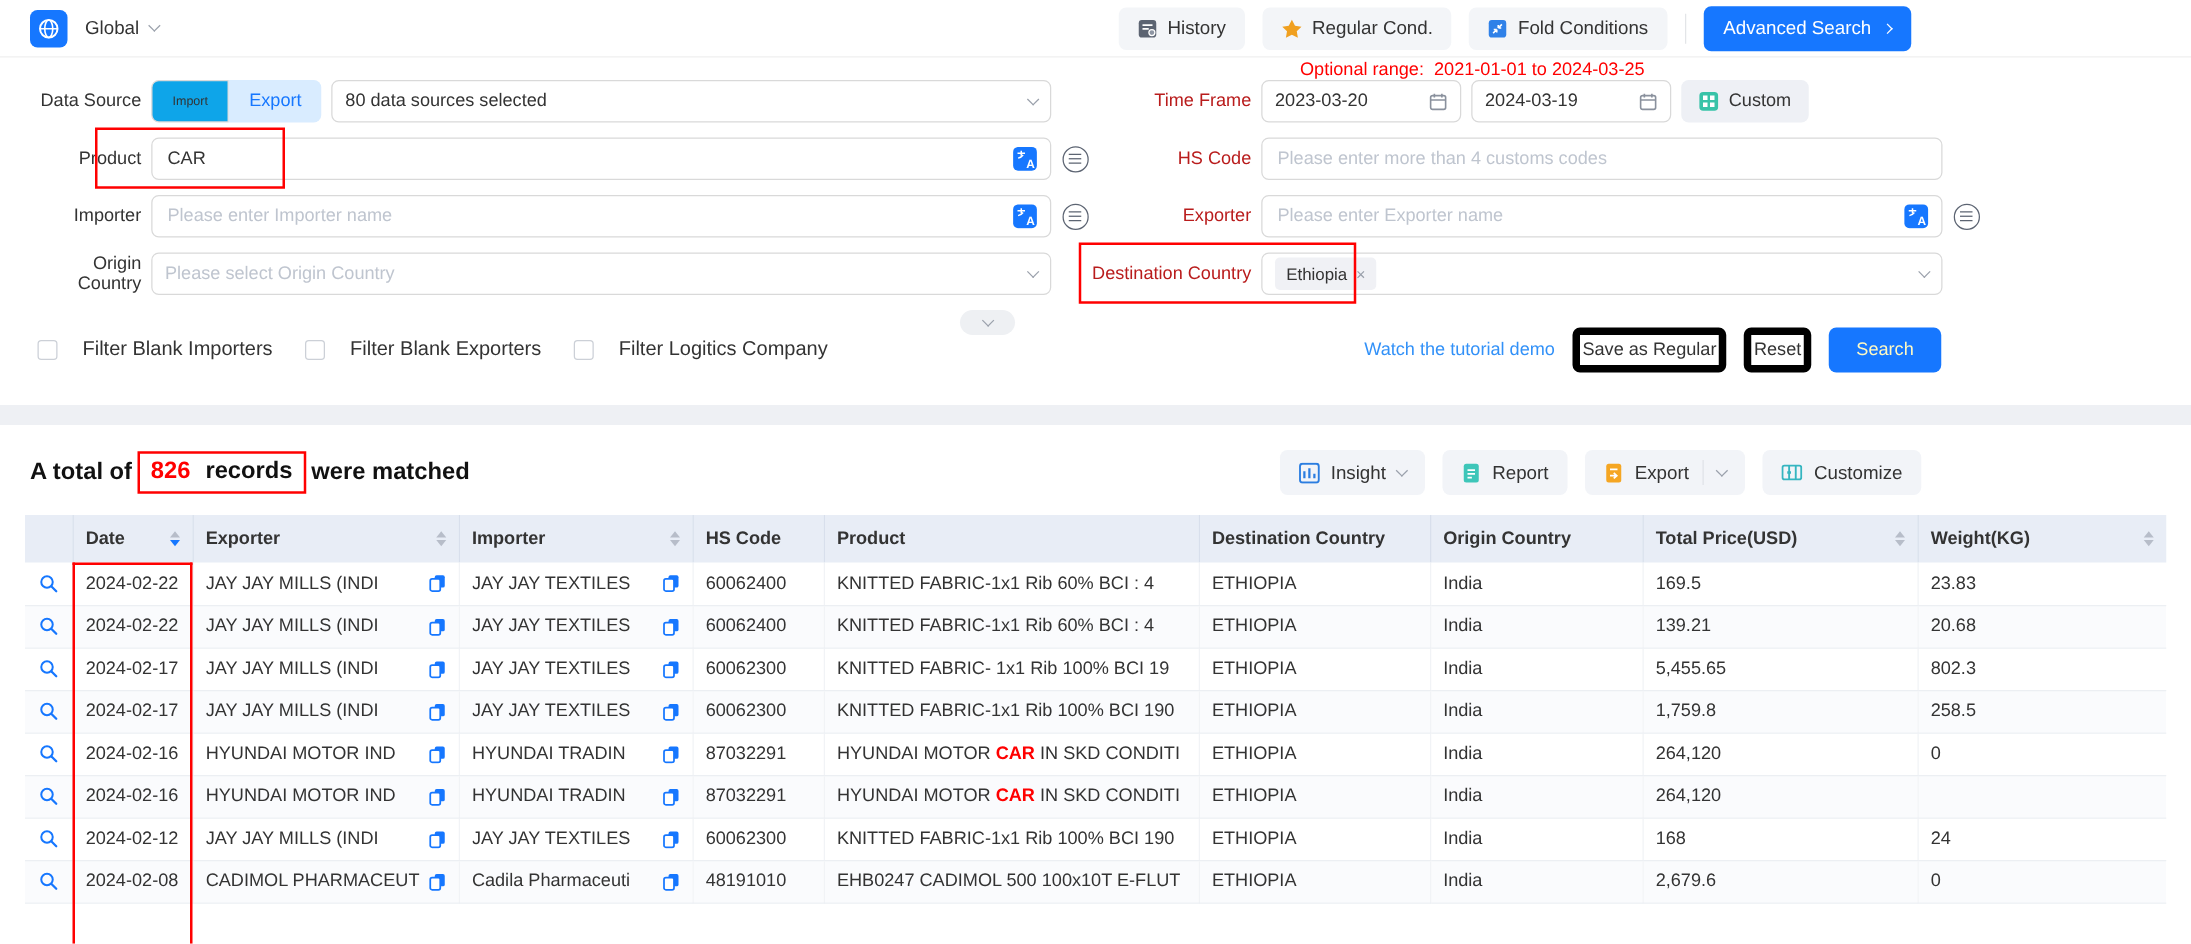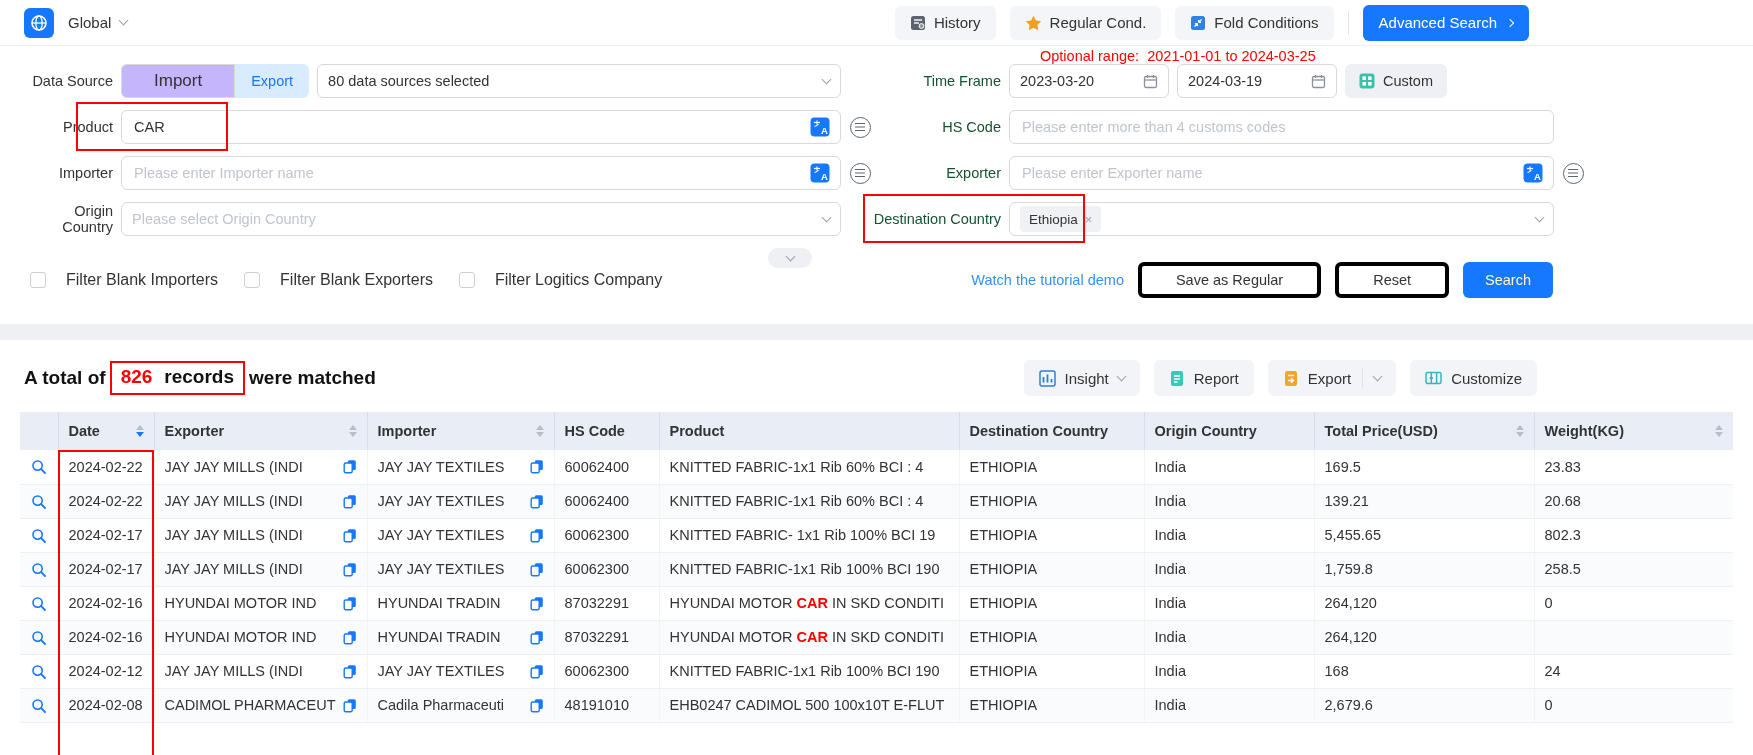--- a/index.html
+++ b/index.html
@@ -17,46 +17,46 @@
   .tb-div{width:1px;height:24px;background:#e3e5e8;}
   .adv-btn{height:36px;background:#1677ff;color:#fff;border-radius:6px;display:flex;align-items:center;gap:10px;padding:0 16px;font-size:15px;cursor:pointer;}
   .chev-r{display:inline-block;width:6px;height:6px;border-right:1.8px solid #fff;border-bottom:1.8px solid #fff;transform:rotate(-45deg);}
 
   
   #search-panel{position:relative;padding:18px 0 26px 20px;}
   .opt-range{position:absolute;left:1040px;top:2px;color:#ff0000;font-size:14.5px;white-space:pre;}
   .frow{display:flex;align-items:flex-start;margin-bottom:12px;position:relative;}
   .fcol-left{display:flex;align-items:center;width:851px;flex:none;}
   .flabel{width:93px;flex:none;text-align:right;margin-right:8px;font-size:14.5px;color:#333;}
-  .flabel-r{width:130px;flex:none;text-align:right;margin-right:8px;font-size:14.5px;color:#14532d;}
+  .flabel-r{width:130px;flex:none;text-align:right;margin-right:8px;font-size:14.5px;color:#b91c1c;}
   .field{height:34px;border:1px solid #d9d9d9;border-radius:6px;background:#fff;display:flex;align-items:center;padding:0 10px;font-size:14.5px;}
   .field input{border:none;outline:none;flex:1;font-family:inherit;font-size:14.5px;color:#333;background:transparent;min-width:0;}
   .field input::placeholder{color:#bfc5cf;}
   .ph{color:#bfc5cf;flex:1;}
   .w-right{width:545px;}
   .w-date{width:160px;}
   .seg{display:flex;height:34px;margin-right:8px;flex:none;}
-  .seg-import{display:flex;align-items:center;padding:0 32px;border:1px solid #d9d9d9;border-radius:6px 0 0 6px;background:#c4b5fd;font-size:17px;cursor:pointer;}
+  .seg-import{display:flex;align-items:center;padding:0 16px;border:1px solid #d9d9d9;border-radius:6px 0 0 6px;background:#0ea5e9;font-size:10px;cursor:pointer;}
   .seg-export{display:flex;align-items:center;padding:0 16px;border-radius:0 6px 6px 0;background:#d9ecff;color:#1677ff;font-size:14.5px;cursor:pointer;}
   .left-wrap{display:flex;align-items:center;width:720px;}
   .left-wrap .field{flex:1;}
   .translate-ic{flex:none;margin-left:8px;}
   .circle-ic{flex:none;width:21px;height:21px;border:1.6px solid #5c6472;border-radius:50%;margin-left:9px;position:relative;}
   .circle-ic::before{content:"";position:absolute;left:4px;top:5px;width:10px;height:1.6px;background:#5c6472;box-shadow:0 3.5px 0 #5c6472,0 7px 0 #5c6472;}
   .tag{display:flex;align-items:center;height:26px;background:#f0f1f5;border-radius:4px;padding:0 9px;font-size:13.5px;color:#333;gap:7px;}
   .tag .x{color:#9aa0ab;font-size:13px;cursor:pointer;}
   .custom-btn{height:34px;margin-left:8px;background:#eef0f5;border-radius:6px;display:flex;align-items:center;gap:8px;padding:0 14px;font-size:14.5px;cursor:pointer;}
   .collapse-pill{position:absolute;left:768px;top:202px;width:44px;height:20px;background:#eef0f3;border-radius:10px;display:flex;align-items:center;justify-content:center;cursor:pointer;}
   .actions-row{margin-top:26px;display:flex;align-items:center;}
   .cb-group{display:flex;align-items:center;gap:26px;padding-left:10px;}
   .cb-item{display:flex;align-items:center;gap:20px;font-size:16px;cursor:pointer;}
   .cb-box{width:16px;height:16px;border:1px solid #ccd0d7;border-radius:3px;background:#fff;flex:none;}
   .act-right{margin-left:auto;display:flex;align-items:center;gap:14px;padding-right:200px;}
   .link{color:#3291f8;font-size:14.5px;cursor:pointer;}
-  .btn-plain{height:36px;background:#fff;border:4px solid #000000;border-radius:6px;display:flex;align-items:center;padding:0 34px;font-size:14.5px;cursor:pointer;}
+  .btn-plain{height:36px;background:#fff;border:6px solid #000000;border-radius:6px;display:flex;align-items:center;padding:0 2px;font-size:14.5px;cursor:pointer;}
   .btn-primary{height:36px;background:#1677ff;color:#fef9c3;border-radius:6px;display:flex;align-items:center;padding:0 22px;font-size:14.5px;cursor:pointer;}
 
   
   .redbox{position:absolute;border:2.5px solid #ff0000;pointer-events:none;z-index:5;}
   .box-product{left:56px;top:-8px;width:152px;height:49px;}
   .box-dest{left:843px;top:-8px;width:222px;height:49px;}
 
   
   #band{height:16px;background:#eef0f4;}
 

